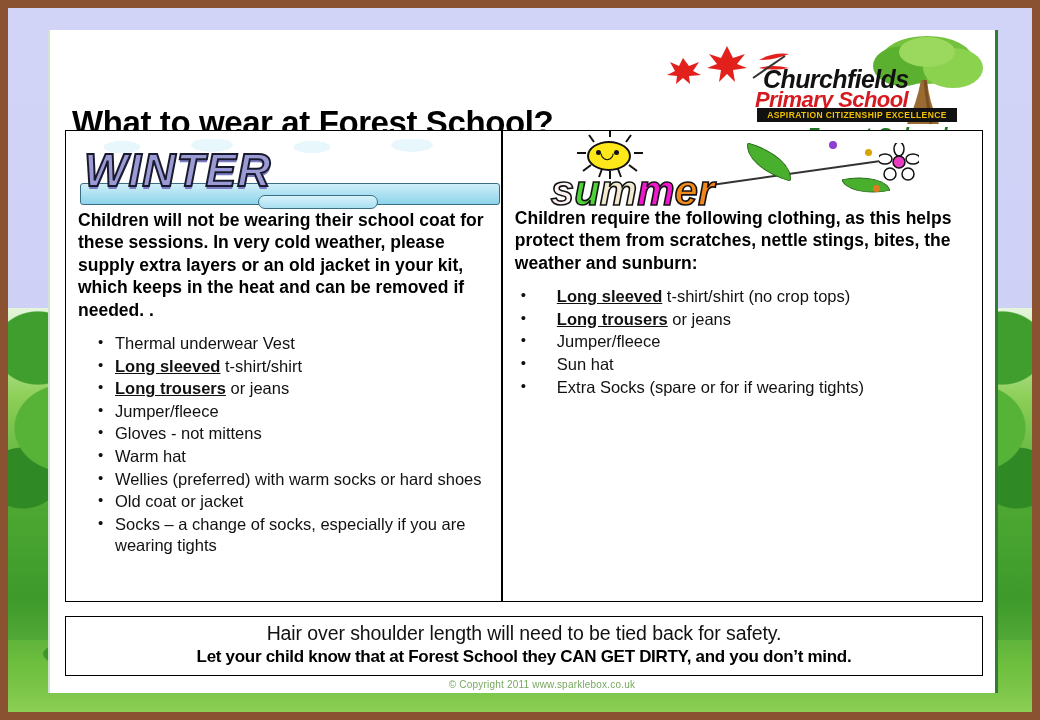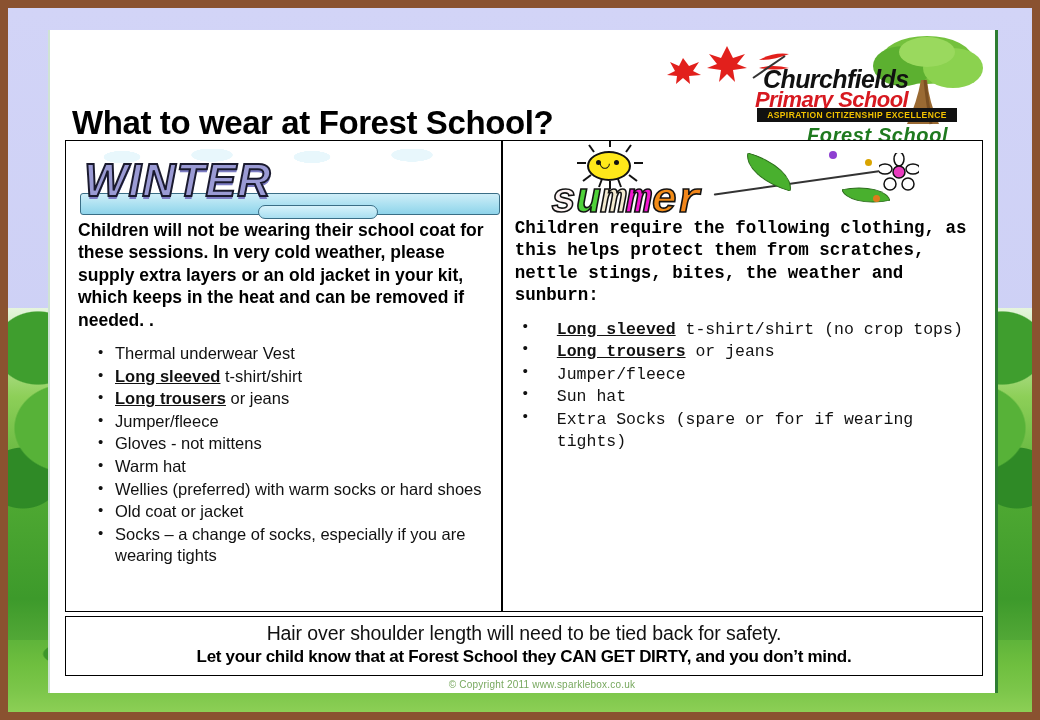--- a/index.html
+++ b/index.html
@@ -124,34 +124,34 @@
   }
   .logo-forest {
     position:absolute; left: 148px; top: 92px;
     font-size: 20px; font-weight: bold; color:#1f7a1f;
     letter-spacing: .6px; font-style: italic;
   }
 
   
   #columns {
     position: absolute;
-    left: 15px; top: 110px;
+    left: 15px; top: 100px;
     width: 918px; height: 472px;
     display: flex;
     gap: 0;
   }
   .season-col {
     border: 1.5px solid #000;
     background: #fff;
     padding: 6px 10px 0 10px;
     position: relative;
     overflow: hidden;
   }
   .col-winter { width: 452px; }
-  .col-summer { width: 498px; font-family: Liberation Mono, monospace; }
+  .col-summer { width: 498px; }
 
   
   .winter-art {
     height: 66px; position: relative;
     margin: 2px 0 4px 2px;
   }
   .winter-word {
     font-size: 46px; font-weight: bold; font-style: italic;
     color: #9a9ad4;
     -webkit-text-stroke: 2px #1a1a2e;

